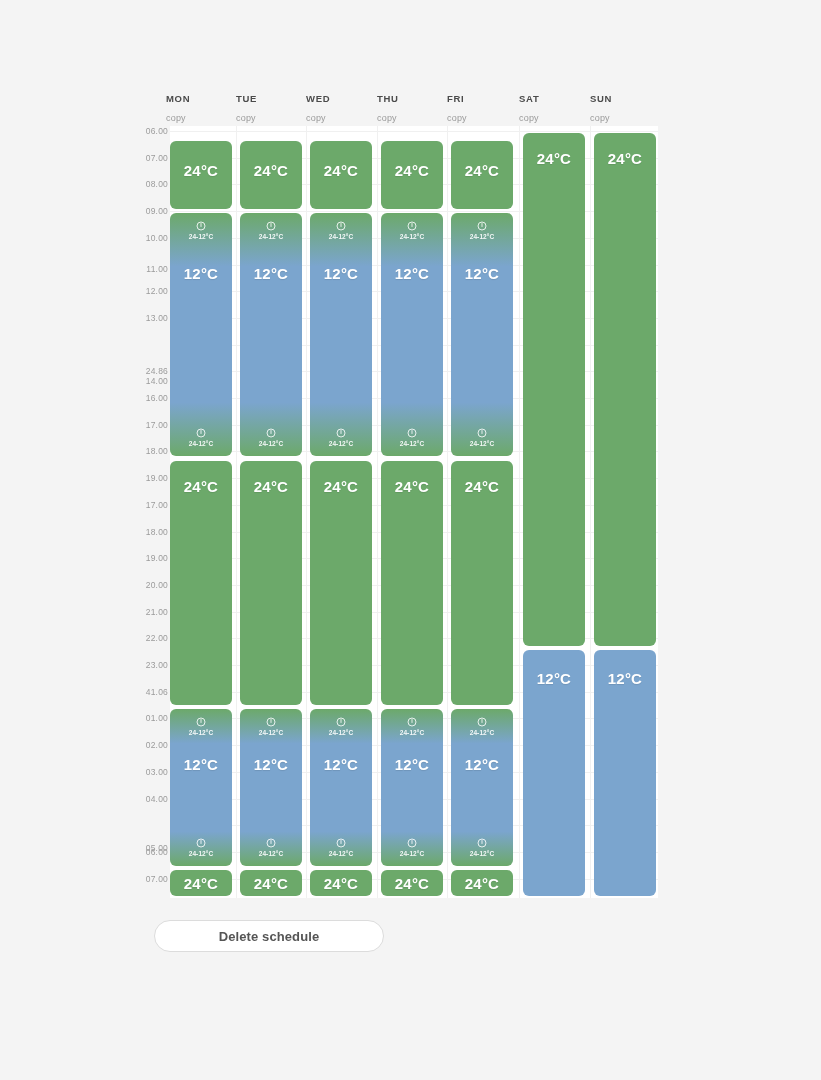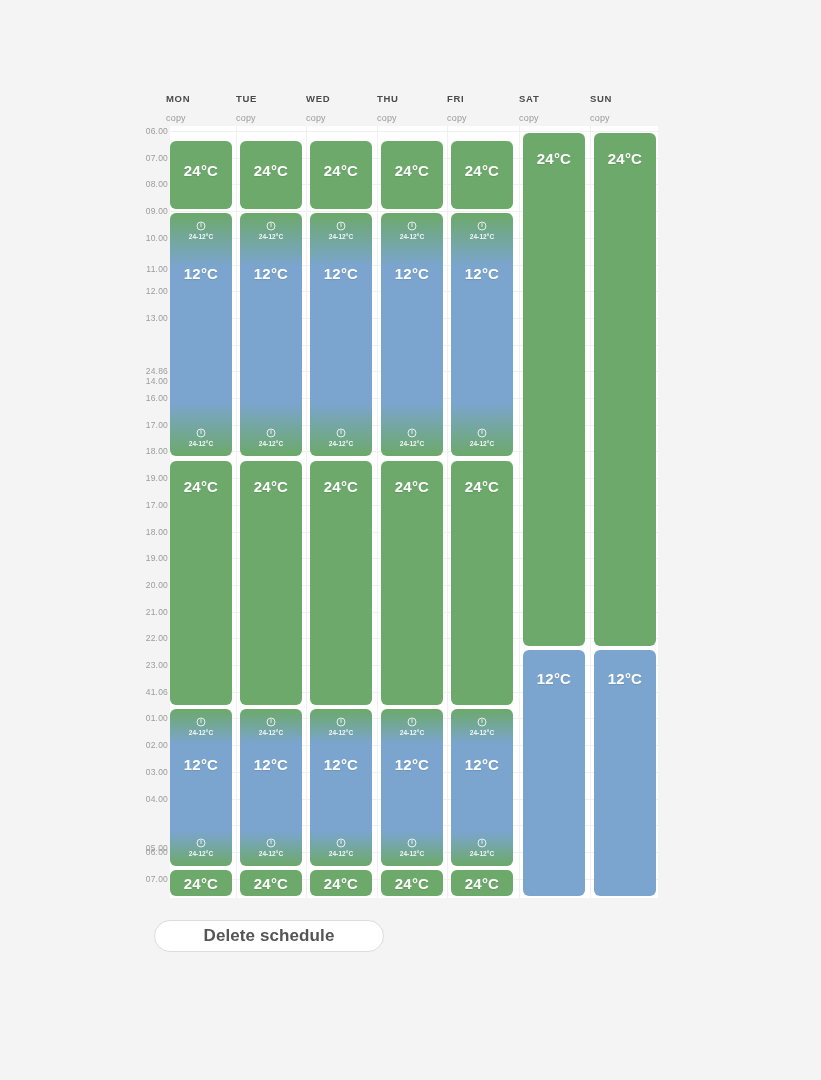--- a/index.html
+++ b/index.html
@@ -141,21 +141,21 @@
     position: absolute;
     left: 0;
     top: 920px;
     width: 821px;
     height: 42px;
   }
   .btn {
     position: absolute;
     height: 32px;
     border-radius: 16px;
-    font-size: 17px;
+    font-size: 13px;
     font-weight: bold;
     letter-spacing: 0.1px;
     display: flex;
     align-items: center;
     justify-content: center;
     cursor: pointer;
     user-select: none;
   }
   .btn-delete {
     left: 154px;

